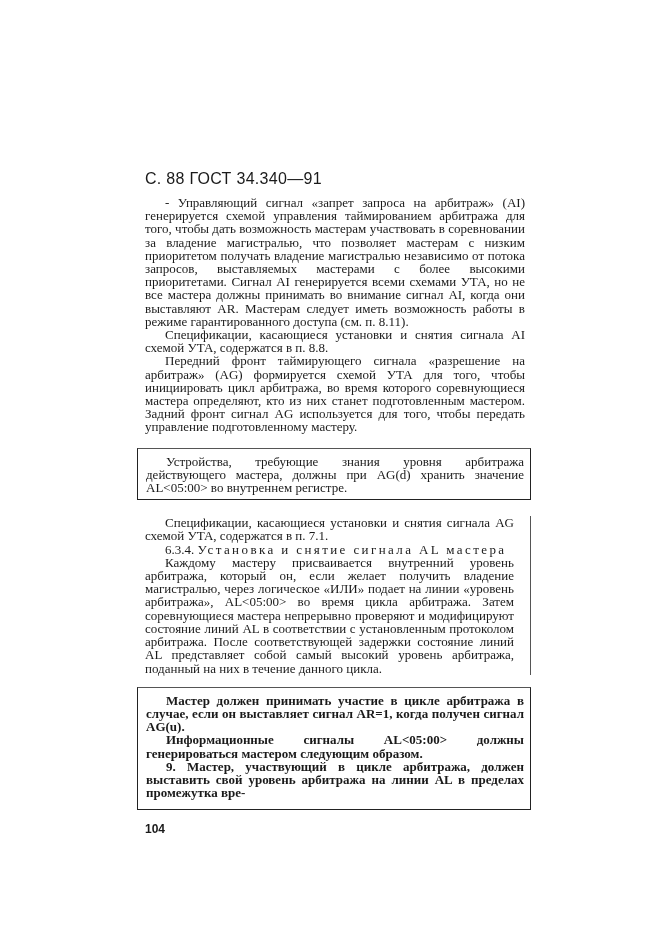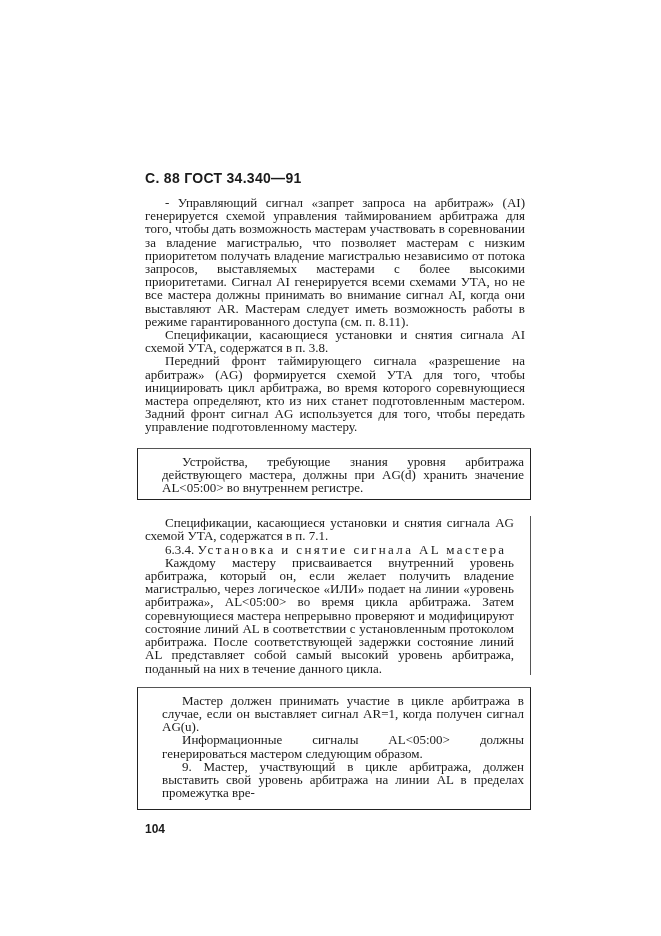--- a/index.html
+++ b/index.html
@@ -1,39 +1,39 @@
 <!DOCTYPE html>
 <html><head>
   <meta charset="utf-8">
   <style>
     html, body { margin: 0; padding: 0; background: #ffffff; }
     body { width: 661px; height: 936px; position: relative; overflow: hidden;
            font-family: "Liberation Serif", "DejaVu Serif", serif; color: #1a1a1a; }
     .page { position: absolute; left: 145px; top: 170px; width: 380px; }
-    .header { font-family: "Liberation Sans", "DejaVu Sans", sans-serif; font-weight: bold;
-              font-size: 14px; letter-spacing: 0.3px; margin: 0 0 14px 0; height: 12px; }
+    .header { font-family: "Liberation Sans", "DejaVu Sans", sans-serif; font-weight: normal;
+              font-size: 16px; letter-spacing: 0.3px; margin: 0 0 14px 0; height: 12px; }
     p { margin: 0; font-size: 13px; line-height: 13.2px; text-align: justify; text-align-last: left; }
     p.ind { text-indent: 20px; }
     .spaced { letter-spacing: 2.4px; }
     .box { border: 1px solid #222; border-top: 1px solid #555; margin-left: -8px; margin-right: -6px;
-           padding: 6px 6px 5px 24px; }
+           padding: 6px 6px 5px 8px; }
     .box1 { margin-top: 14px; margin-bottom: 16px; }
-    .box2 { margin-top: 12px; border-bottom: 1.5px solid #222; padding-bottom: 10px; }
+    .box2 { margin-top: 12px; border-bottom: 1.5px solid #222; padding-bottom: 10px; font-weight: bold; }
     .al-block { border-right: 1px solid #555; margin-right: -6px; padding-right: 16px; font-family: Liberation Serif, serif; }
     .pagenum { font-family: "Liberation Sans", "DejaVu Sans", sans-serif; font-weight: bold;
                font-size: 12px; margin-top: 12px; }
   </style>
 </head>
 <body>
 
 <div class="page">
   <div class="header">С. 88 ГОСТ 34.340—91</div>
 
   <p class="ind">- Управляющий сигнал «запрет запроса на арбитраж» (AI) генерируется схемой управления таймированием арбитража для того, чтобы дать возможность мастерам участвовать в соревновании за владение магистралью, что позволяет мастерам с низким приоритетом получать владение магистралью независимо от потока запросов, выставляемых мастерами с более высокими приоритетами. Сигнал AI генерируется всеми схемами УТА, но не все мастера должны принимать во внимание сигнал AI, когда они выставляют AR. Мастерам следует иметь возможность работы в режиме гарантированного доступа (см. п. 8.11).</p>
-  <p class="ind">Спецификации, касающиеся установки и снятия сигнала AI схемой УТА, содержатся в п. 3.8.</p>
+  <p class="ind">Спецификации, касающиеся установки и снятия сигнала AI схемой УТА, содержатся в п. 8.8.</p>
   <p class="ind">Передний фронт таймирующего сигнала «разрешение на арбитраж» (AG) формируется схемой УТА для того, чтобы инициировать цикл арбитража, во время которого соревнующиеся мастера определяют, кто из них станет подготовленным мастером. Задний фронт сигнал AG используется для того, чтобы передать управление подготовленному мастеру.</p>
 
   <div class="box box1">
     <p class="ind">Устройства, требующие знания уровня арбитража действующего мастера, должны при AG(d) хранить значение AL&lt;05:00&gt; во внутреннем регистре.</p>
   </div>
 
   <div class="al-block">
     <p class="ind">Спецификации, касающиеся установки и снятия сигнала AG схемой УТА, содержатся в п. 7.1.</p>
     <p class="ind">
       <span>6.3.4.</span>

